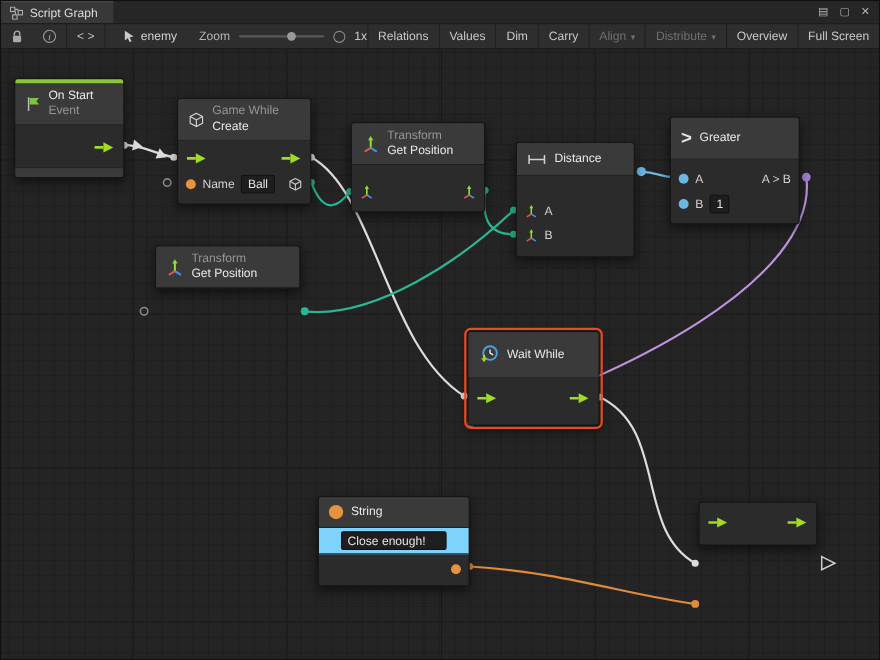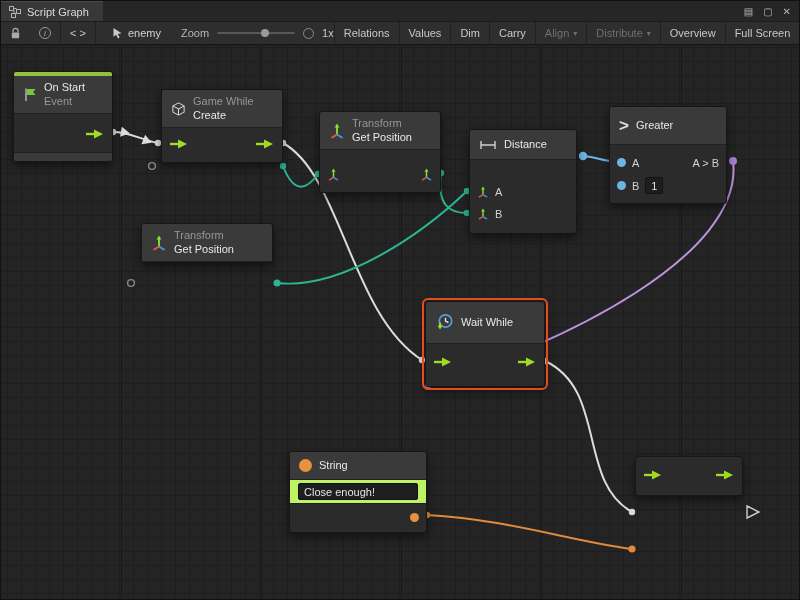--- a/index.html
+++ b/index.html
@@ -238,20 +238,31 @@
         <div class="prow spread">
           <svg width="20" height="12" viewBox="0 0 20 12">
               <path d="M1 6 H9" style="stroke:var(--flow-green)" stroke-width="2.4" fill="none"></path>
               <path d="M9 1.4 L18 6 L9 10.6 Z" style="fill:var(--flow-green)"></path>
             </svg>
           <svg width="20" height="12" viewBox="0 0 20 12">
               <path d="M1 6 H9" style="stroke:var(--flow-green)" stroke-width="2.4" fill="none"></path>
               <path d="M9 1.4 L18 6 L9 10.6 Z" style="fill:var(--flow-green)"></path>
             </svg>
         </div>
+        <div class="prow vrow">
+          <span class="dot" style="background:var(--dot-orange)"></span>
+          <span class="plabel">Name</span>
+          <span class="field">
+              <span>Ball</span>
+            </span>
+          <svg class="mlauto" width="13" height="13" viewBox="0 0 16 16">
+              <path d="M8 1.5 L14 4.7 V11.3 L8 14.5 L2 11.3 V4.7 Z" fill="none" stroke="#c8c8c8" stroke-width="1.3" stroke-linejoin="round"></path>
+              <path d="M2 4.7 L8 8 L14 4.7 M8 8 V14.5" fill="none" stroke="#c8c8c8" stroke-width="1.3"></path>
+            </svg>
+        </div>
       </div>
     </div>
 
     <div class="node" style="left:318px;top:66px;width:122px">
       <div class="nh nh2">
         <svg width="16" height="16" viewBox="0 0 14 14">
             <path d="M7 10 V3" stroke="#8ce32b" stroke-width="1.6" fill="none"></path>
             <path d="M7 0.5 L4.9 4 H9.1 Z" fill="#8ce32b"></path>
             <path d="M7 10 L2.2 13" stroke="#e0564f" stroke-width="1.6" fill="none"></path>
             <path d="M7 10 L11.8 13" stroke="#4a90e2" stroke-width="1.6" fill="none"></path>
@@ -374,21 +385,21 @@
       </div>
     </div>
 
     <div class="node" style="left:288px;top:406px;width:138px">
       <div class="nh nh-s">
         <span class="strcirc"></span>
         <div class="ttl">
             <span class="t">String</span>
           </div>
       </div>
-      <div style="padding:3px 8px;background:#bef264;border-bottom:1px solid #202020">
+      <div style="padding:3px 20px;background:#7dd3fc;border-bottom:1px solid #202020">
         <span class="field">
             <span>Close enough!</span>
           </span>
       </div>
       <div class="nbody">
         <div class="prow" style="height:18px;justify-content:flex-end">
           <span class="dot" style="background:var(--dot-orange)"></span>
         </div>
       </div>
     </div>

